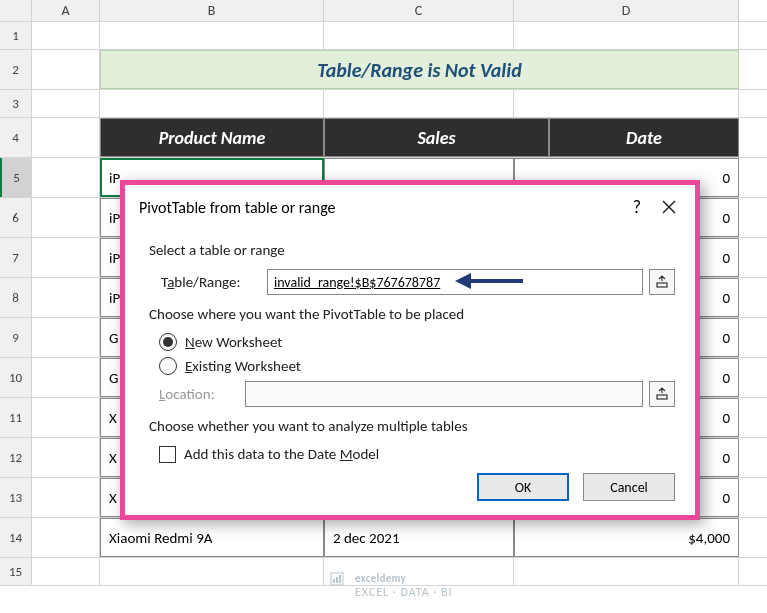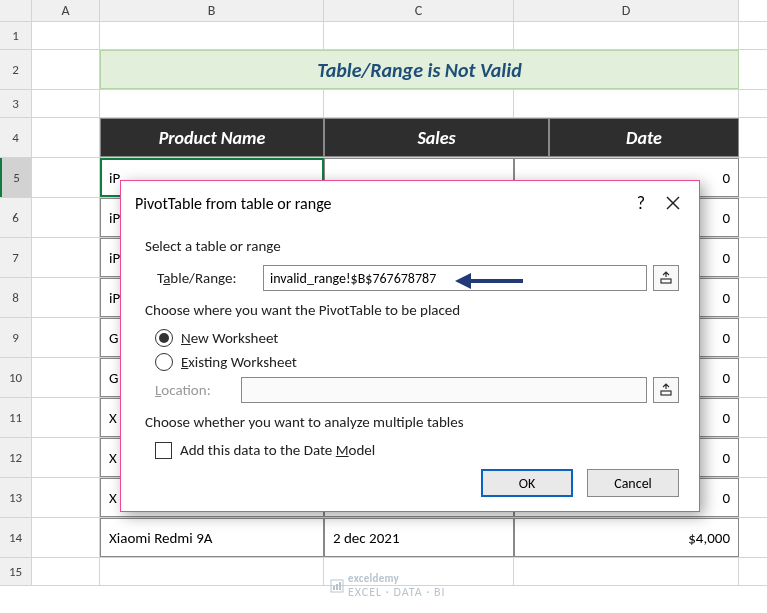--- a/index.html
+++ b/index.html
@@ -86,21 +86,21 @@
   .sel-cell { outline: 2px solid #107c41; outline-offset:-2px;}
   .row-h.sel { background:#d2d2d2; border-left:2px solid #107c41;}
 
   
   .dialog {
     position: absolute;
     left: 120px;
     top: 180px;
     width: 580px;
     background: #fff;
-    border: 1px solid #ec4899;
+    border: 5px solid #ec4899;
     box-shadow: 4px 4px 14px rgba(0,0,0,0.35);
   }
   .dlg-title {
     display:flex;
     align-items:center;
     padding: 8px 10px 8px 14px;
     font-size: 16px;
   }
   .dlg-title-text { flex:1; }
   .dlg-help, .dlg-close {
@@ -115,20 +115,21 @@
   .field-row { display:flex; align-items:center; margin-bottom:10px; gap: 6px;}
   .field-label { width: 100px; }
   .underline { text-decoration: underline; text-decoration-skip-ink: none;}
   .text-input {
     flex:1;
     height: 26px;
     border: 1px solid #888;
     padding: 0 6px;
     font-size: 14px;
     font-family: inherit;
+    text-decoration: underline;
   }
   .range-btn {
     width: 26px; height:26px;
     border:1px solid #888;
     background:#f8f8f8;
     display:flex;align-items:center;justify-content:center;
     cursor:pointer;
   }
   .range-btn svg { width:14px;height:14px;}
   .radio-row, .check-row { display:flex;align-items:center;gap:8px; margin: 4px 0 6px 10px;}
@@ -160,21 +161,21 @@
   .arrow {
     position:absolute;
     left: 455px;
     top: 270px;
     color:#223a76;
   }
   .watermark{
     position:absolute;
     left: 330px; top: 572px;
     font-size:11px; color:#b8c4cc;
-    display:flex;align-items:center;gap:4px;
+    display:flex;align-items:flex-start;gap:11px;
     font-weight:600;
     letter-spacing:0.3px;
   }
   .watermark .sub{font-size:12px;font-weight:400;letter-spacing:1px;}
 </style>
 </head>
 <body>
 
 <div class="grid">
   <div class="col-headers">

